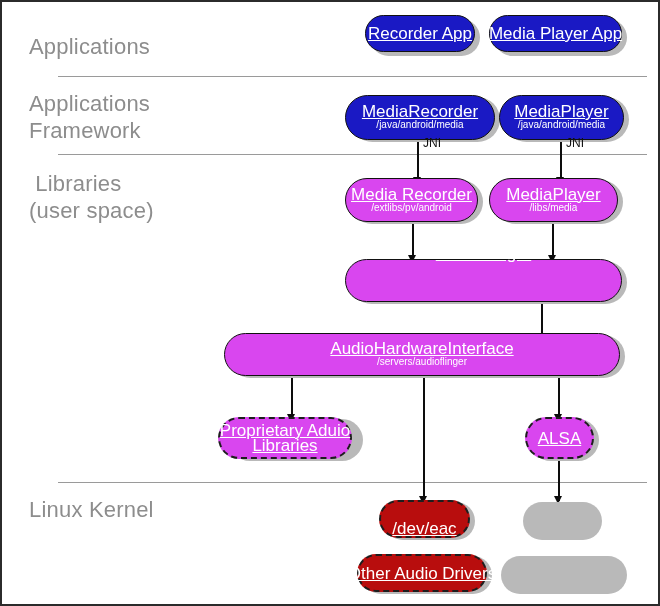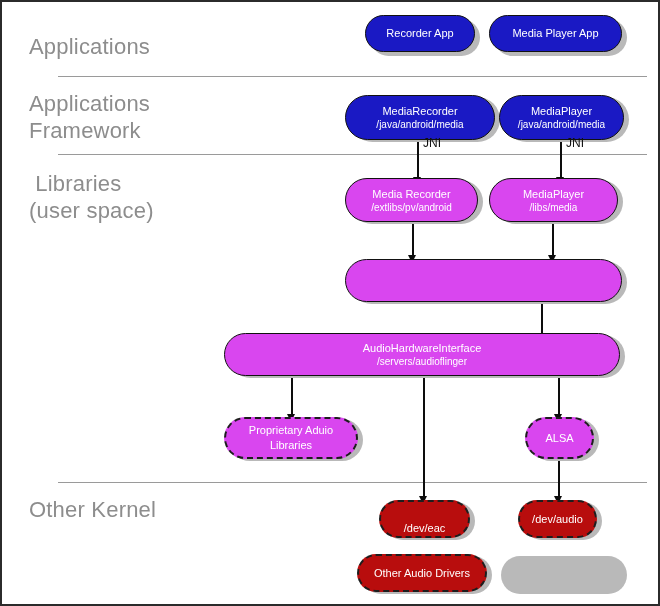--- a/index.html
+++ b/index.html
@@ -40,21 +40,21 @@
     border-radius:999px;
     display:flex;
     flex-direction:column;
     align-items:center;
     justify-content:center;
     color:#ffffff;
     text-align:center;
     border:1px solid #111111;
     z-index:3;
   }
-  .node .t1{font-size:11px;line-height:15px;white-space:pre;}
+  .node .t1{font-size:17px;line-height:15px;white-space:pre;text-decoration:underline;}
   .node .t2{font-size:10px;line-height:12px;white-space:pre;}
 
   .node.blue{background:#1a19c4;}
   .node.green{background:#d946ef;}
   .node.red{background:#b80d0d;}
   .node.dashed{border:2px dashed #1d1d1d;}
 
   
   .shadow{
     position:absolute;
@@ -93,21 +93,21 @@
 
   <div class="divider" style="top:74px;  width:589px;"></div>
   <div class="divider" style="top:152px; width:589px;"></div>
   <div class="divider" style="top:480px; width:589px;"></div>
 
   <div class="sect-label" style="left:27px; top:31px;">Applications</div>
   <div class="sect-label" style="left:27px; top:88px;">Applications
 Framework</div>
   <div class="sect-label" style="left:27px; top:168px;"> Libraries
 (user space)</div>
-  <div class="sect-label" style="left:27px; top:494px;">Other Kernel</div>
+  <div class="sect-label" style="left:27px; top:494px;">Linux Kernel</div>
 
   <div class="vline" style="left:415px; top:138px; height:44px;"></div>
   <div class="arrowhead" style="left:411px; top:175px;"></div>
   <div class="edge-label" style="left:421px; top:134px;">JNI</div>
 
   <div class="vline" style="left:558px; top:138px; height:44px;"></div>
   <div class="arrowhead" style="left:554px; top:175px;"></div>
   <div class="edge-label" style="left:564px; top:134px;">JNI</div>
 
   <div class="vline" style="left:410px; top:219px; height:42px;"></div>
@@ -174,31 +174,28 @@
   <div class="node green" style="left:343px; top:257px; width:277px; height:43px;gap:43px;">
     <span class="t1">AudioFlinger</span>
     <span class="t2">/servers/audioflinger</span>
   </div>
 
   <div class="node green" style="left:222px; top:331px; width:396px; height:43px;">
     <span class="t1">AudioHardwareInterface</span>
     <span class="t2">/servers/audioflinger</span>
   </div>
 
-  <div class="node green dashed" style="left:222px; top:415px; width:134px; height:42px;">
+  <div class="node green dashed" style="left:216px; top:415px; width:134px; height:42px;">
     <span class="t1">Proprietary Aduio</span>
     <span class="t1">Libraries</span>
   </div>
   <div class="node green dashed" style="left:523px; top:415px; width:69px; height:42px;">
     <span class="t1">ALSA</span>
   </div>
 
   <div class="node red dashed" style="left:377px; top:498px; width:91px; height:38px;justify-content:flex-end;">
     <span class="t1">/dev/eac</span>
   </div>
-  <div class="node red dashed" style="left:516px; top:498px; width:79px; height:38px;">
-    <span class="t1">/dev/audio</span>
-  </div>
   <div class="node red dashed" style="left:355px; top:552px; width:130px; height:38px;">
     <span class="t1">Other Audio Drivers</span>
   </div>
 
 </div>
 
 </body></html>

